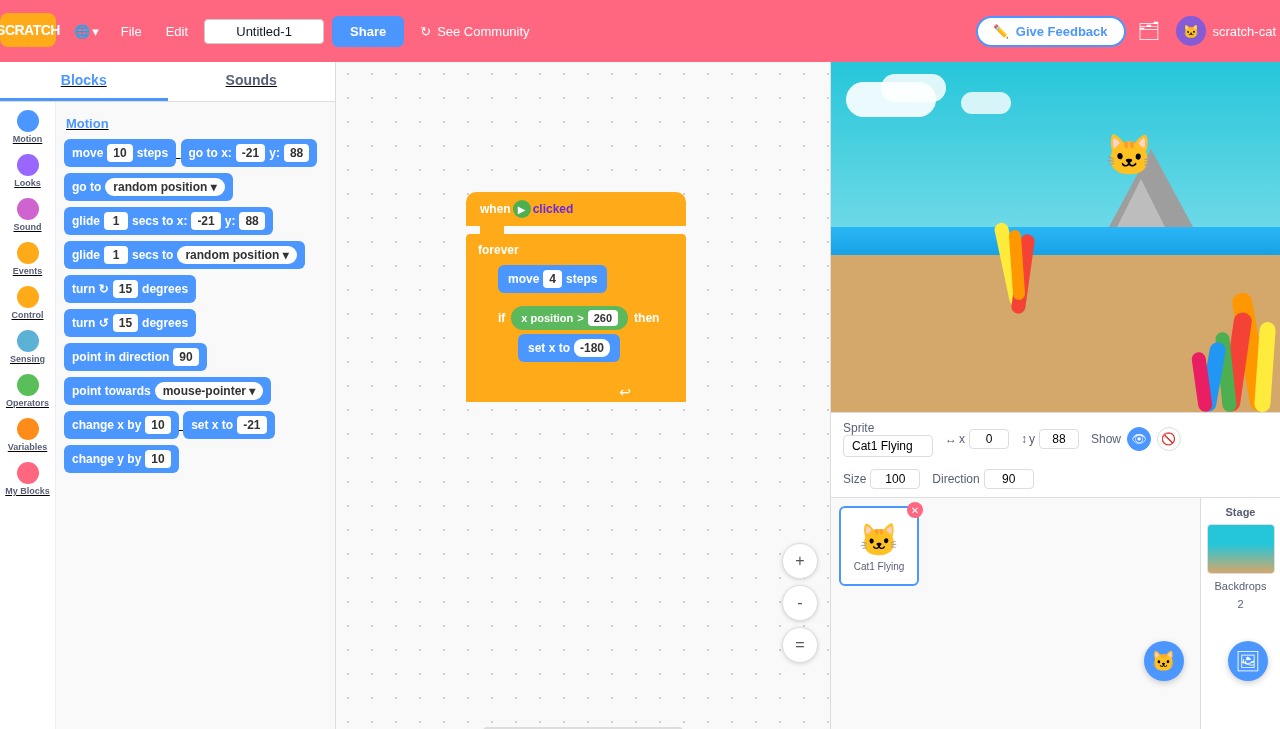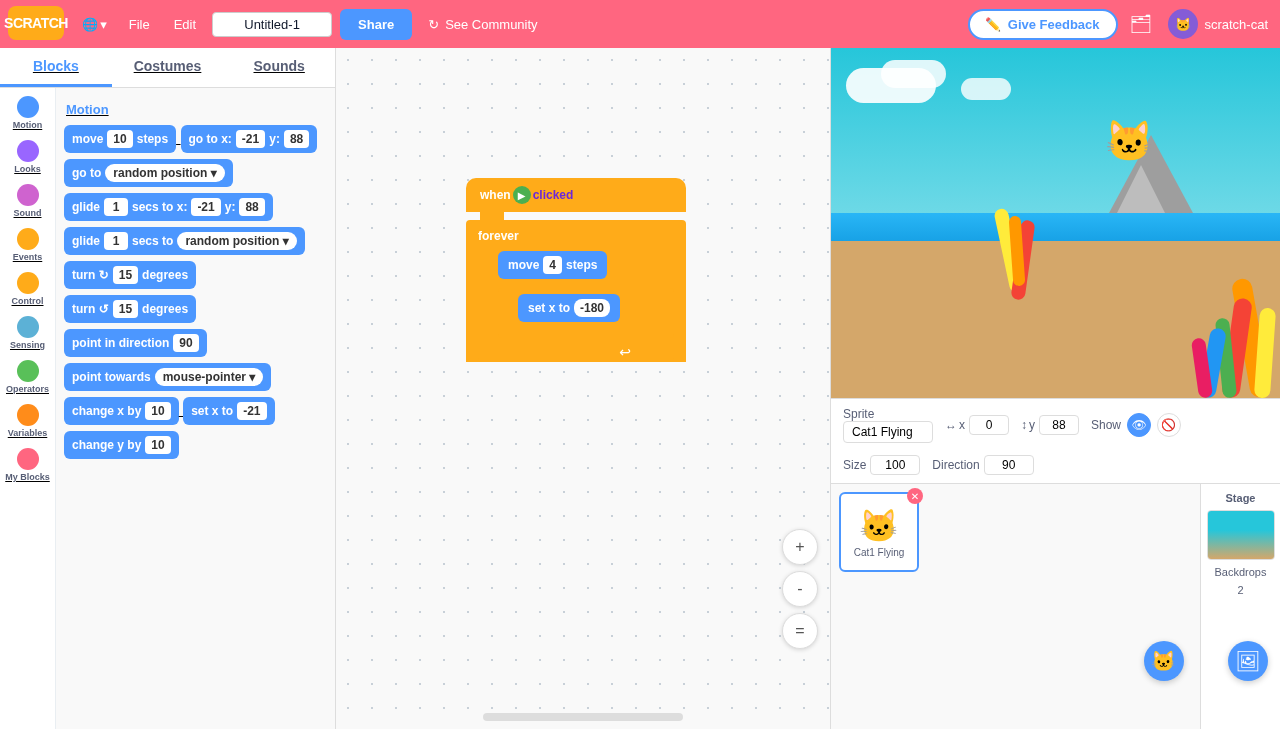--- a/index.html
+++ b/index.html
@@ -1,21 +1,21 @@
 <!DOCTYPE html>
 <html><head>
   <meta charset="utf-8">
   <style>
     * { box-sizing: border-box; margin: 0; padding: 0; font-family: 'Helvetica Neue', Arial, sans-serif; }
     body { width: 1280px; height: 729px; overflow: hidden; background: #f9f9f9; }
 
     
     #topnav {
-      display: flex; align-items: center; height: 48px;
-      background: #ff6680; padding: 0 8px; gap: 8px;
+      display: flex; align-items: center; height: 62px;
+      background: #ff6680; padding: 0 0; gap: 8px;
     }
     #logo { width: 60px; height: 36px; background: #ff6680; }
     #logo-inner {
       background: #ffab19; border-radius: 8px; width: 56px; height: 34px;
       display: flex; align-items: center; justify-content: center;
       font-weight: 900; color: white; font-size: 14px; letter-spacing: -0.5px;
     }
     .nav-globe { display: flex; align-items: center; gap: 2px; color: white; font-size: 13px; cursor: pointer; padding: 4px 6px; }
     .nav-btn { color: white; font-size: 13px; cursor: pointer; padding: 4px 8px; }
     #project-name {
@@ -213,21 +213,20 @@
     <div id="avatar">🐱</div>
     <span>scratch-cat</span>
   </div>
 </div>
 
 <div id="main">
 
   <div id="left-panel">
     <div id="tabs">
       <div class="tab active">Blocks</div>
-      <div class="tab">Costumes</div>
       <div class="tab">Sounds</div>
     </div>
     <div id="blocks-area">
 
       <div id="category-sidebar">
         <div class="cat-item">
           <div class="cat-dot" style="background:#4c97ff"></div>
           <span class="cat-label">Motion</span>
         </div>
         <div class="cat-item">
@@ -372,20 +371,29 @@
           
           <div style="background:#4c97ff; border-radius:6px; padding:5px 10px; font-size:12px; font-weight:bold; color:white; display:inline-flex; align-items:center; gap:4px; margin:3px 0;">
             <span>move</span>
             <span style="background:white; color:#333; border-radius:4px; padding:2px 6px; font-size:12px; font-weight:bold;">4</span>
             <span>steps</span>
           </div>
           
           <div style="background:#ffab19; width:20px; height:6px; margin-left:10px;"></div>
           
           <div style="background:#ffab19; border-radius:4px; padding:4px 8px 4px 0; display:flex; flex-direction:column; gap:2px;">
+            <div style="display:flex; align-items:center; gap:6px;">
+              <span style="color:white; font-size:12px; font-weight:bold;">if</span>
+              <div style="background:#5cb85c; border-radius:20px; padding:4px 10px; font-size:11px; font-weight:bold; color:white; display:inline-flex; align-items:center; gap:4px;">
+                <span>x position</span>
+                <span>&gt;</span>
+                <span style="background:white; color:#333; border-radius:4px; padding:2px 6px; font-size:11px; font-weight:bold;">260</span>
+              </div>
+              <span style="color:white; font-size:12px; font-weight:bold;">then</span>
+            </div>
 
             <div style="padding:2px 0 2px 20px;">
               <div style="background:#4c97ff; border-radius:6px; padding:5px 10px; font-size:12px; font-weight:bold; color:white; display:inline-flex; align-items:center; gap:4px;">
                 <span>set x to</span>
                 <span style="background:white; color:#333; border-radius:8px; padding:2px 6px; font-size:12px; font-weight:bold;">-180</span>
               </div>
             </div>
 
             <div style="height:8px;"></div>
           </div>

